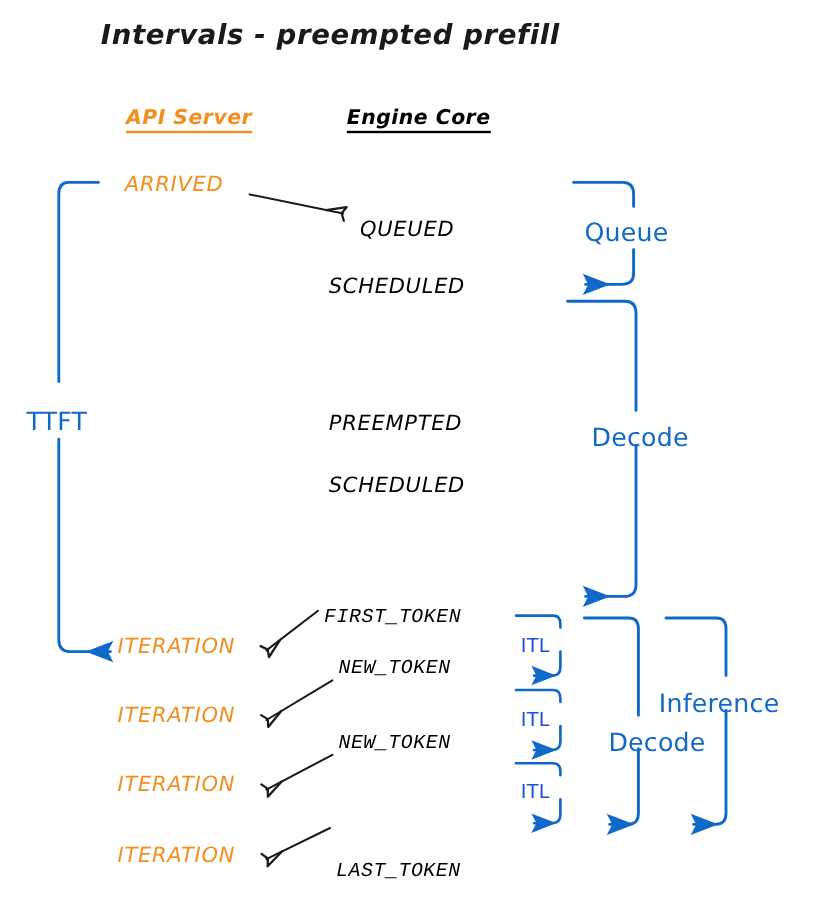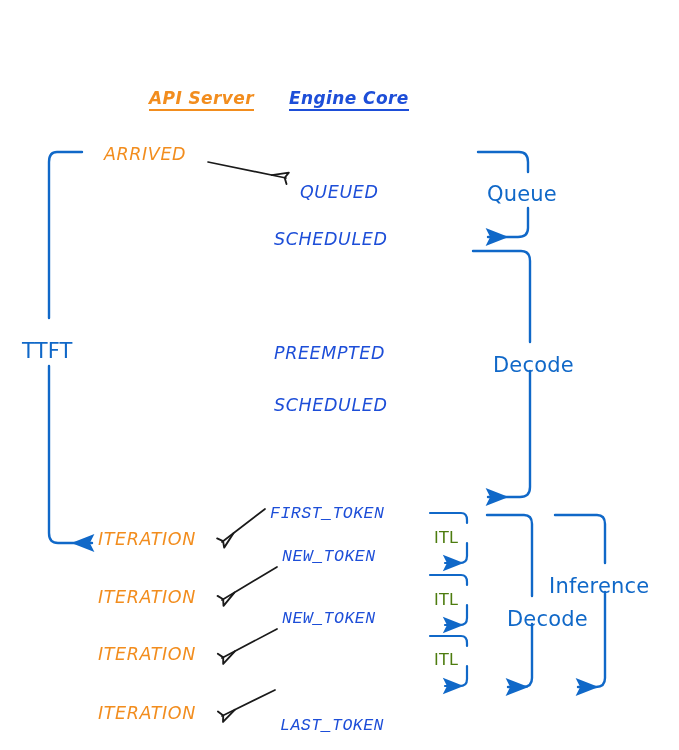--- a/index.html
+++ b/index.html
@@ -41,21 +41,21 @@
   .col-head {
     font-family: "DejaVu Sans", sans-serif;
     font-style: italic;
     font-weight: bold;
     font-size: 17px;
     letter-spacing: 0.4px;
     border-bottom: 2px solid currentColor;
     padding-bottom: 1px;
   }
   .c-orange { color: #F28D1E; }
-  .c-red    { color: #1d4ed8; text-align: center; }
+  .c-red    { color: #000000; text-align: center; }
 
   
   .state {
     font-family: "DejaVu Sans", sans-serif;
     font-style: italic;
     font-size: 17.5px;
     letter-spacing: 0.6px;
   }
   .state-sm {
     font-family: Liberation Mono, monospace;
@@ -67,32 +67,33 @@
   .interval {
     font-family: "DejaVu Sans", sans-serif;
     font-size: 21px;
     color: #1068C8;
     font-style: normal;
     letter-spacing: 0.2px;
   }
   .interval-sm {
     font-family: "DejaVu Sans", sans-serif;
     font-size: 16px;
-    color: #4d7c0f;
+    color: #1d4ed8;
     font-style: normal;
     letter-spacing: 0.2px;
   }
 </style>
 </head>
 <body>
 
 <div id="canvas">
 
+  <div class="txt title" style="left:84px; top:19px;">Intervals - preempted prefill</div>
 
-  <div class="txt" style="left:105px; top:90px;margin-left:44px;">
+  <div class="txt" style="left:105px; top:90px;">
     <span class="col-head c-orange">API Server</span>
   </div>
   <div class="txt" style="left:289px; top:90px;">
     <span class="col-head c-red">Engine Core</span>
   </div>
 
   <svg id="svg-layer" viewBox="0 0 679 750">
     <defs>
       <marker id="blue-head" markerWidth="10" markerHeight="10" refX="8.5" refY="4" orient="auto" markerUnits="strokeWidth">
         <path d="M0,4 L9.5,0.3 L7.6,4 L9.5,7.7 Z" fill="#1068C8"></path>

